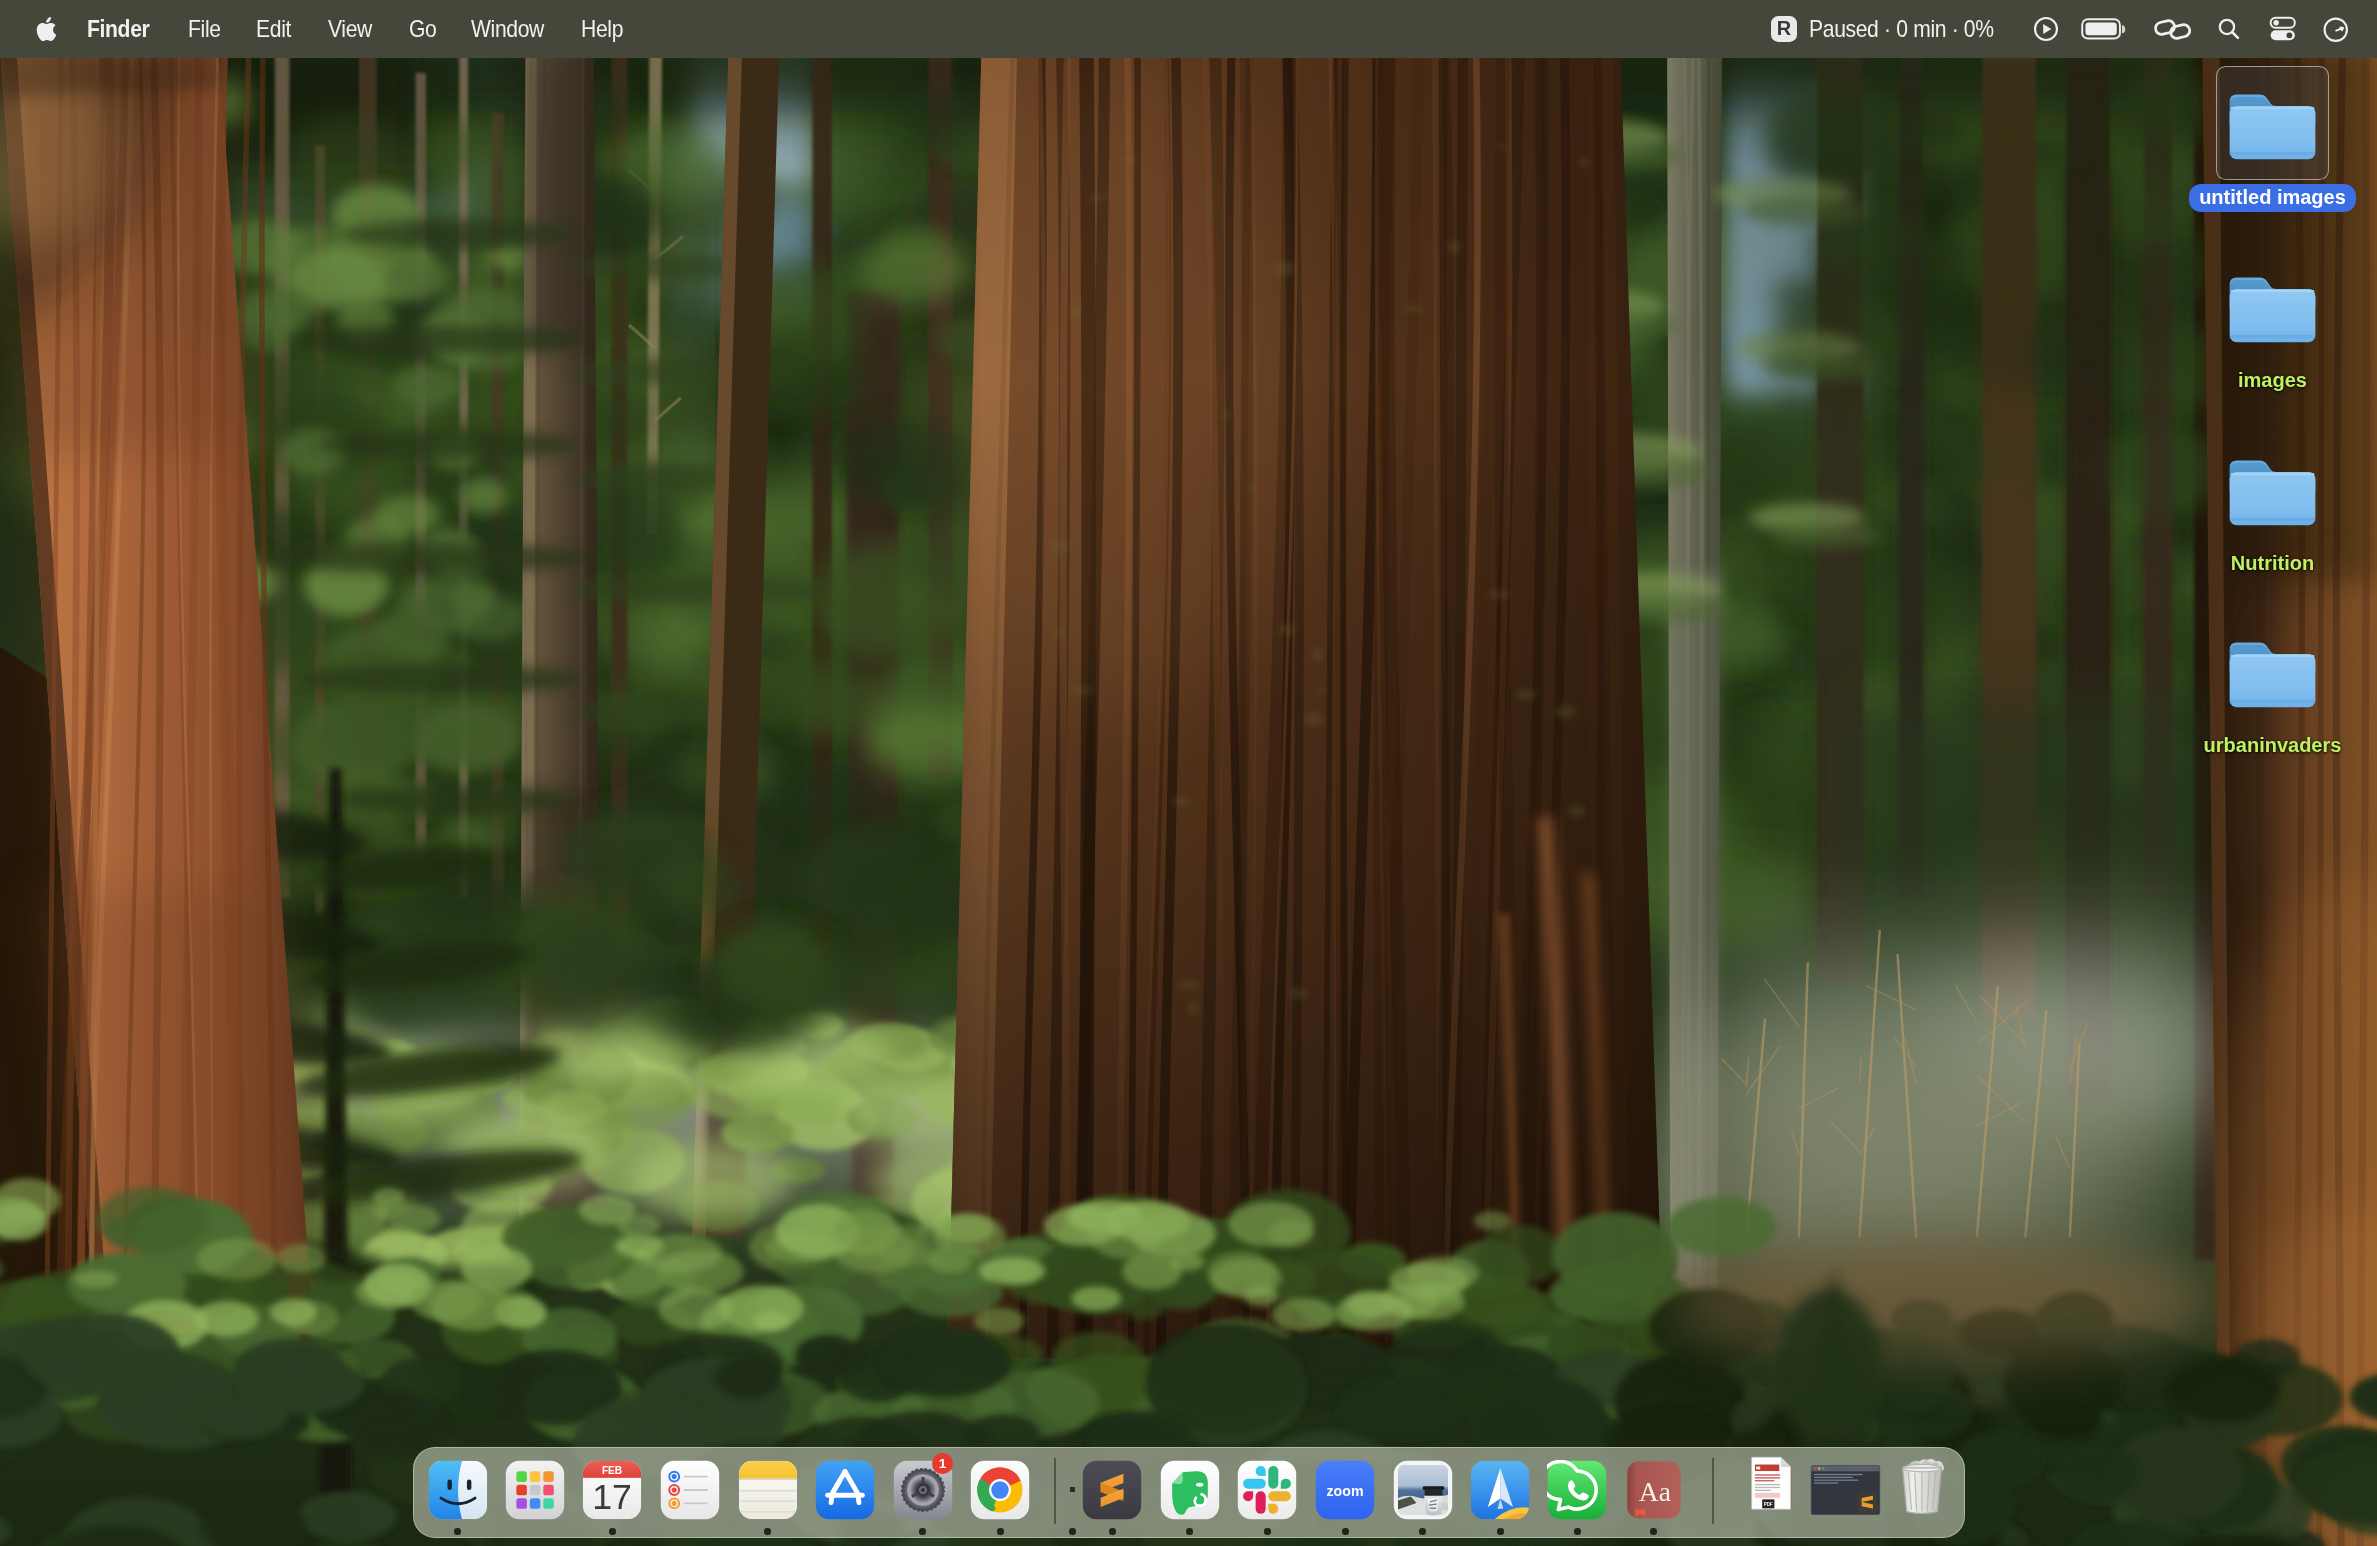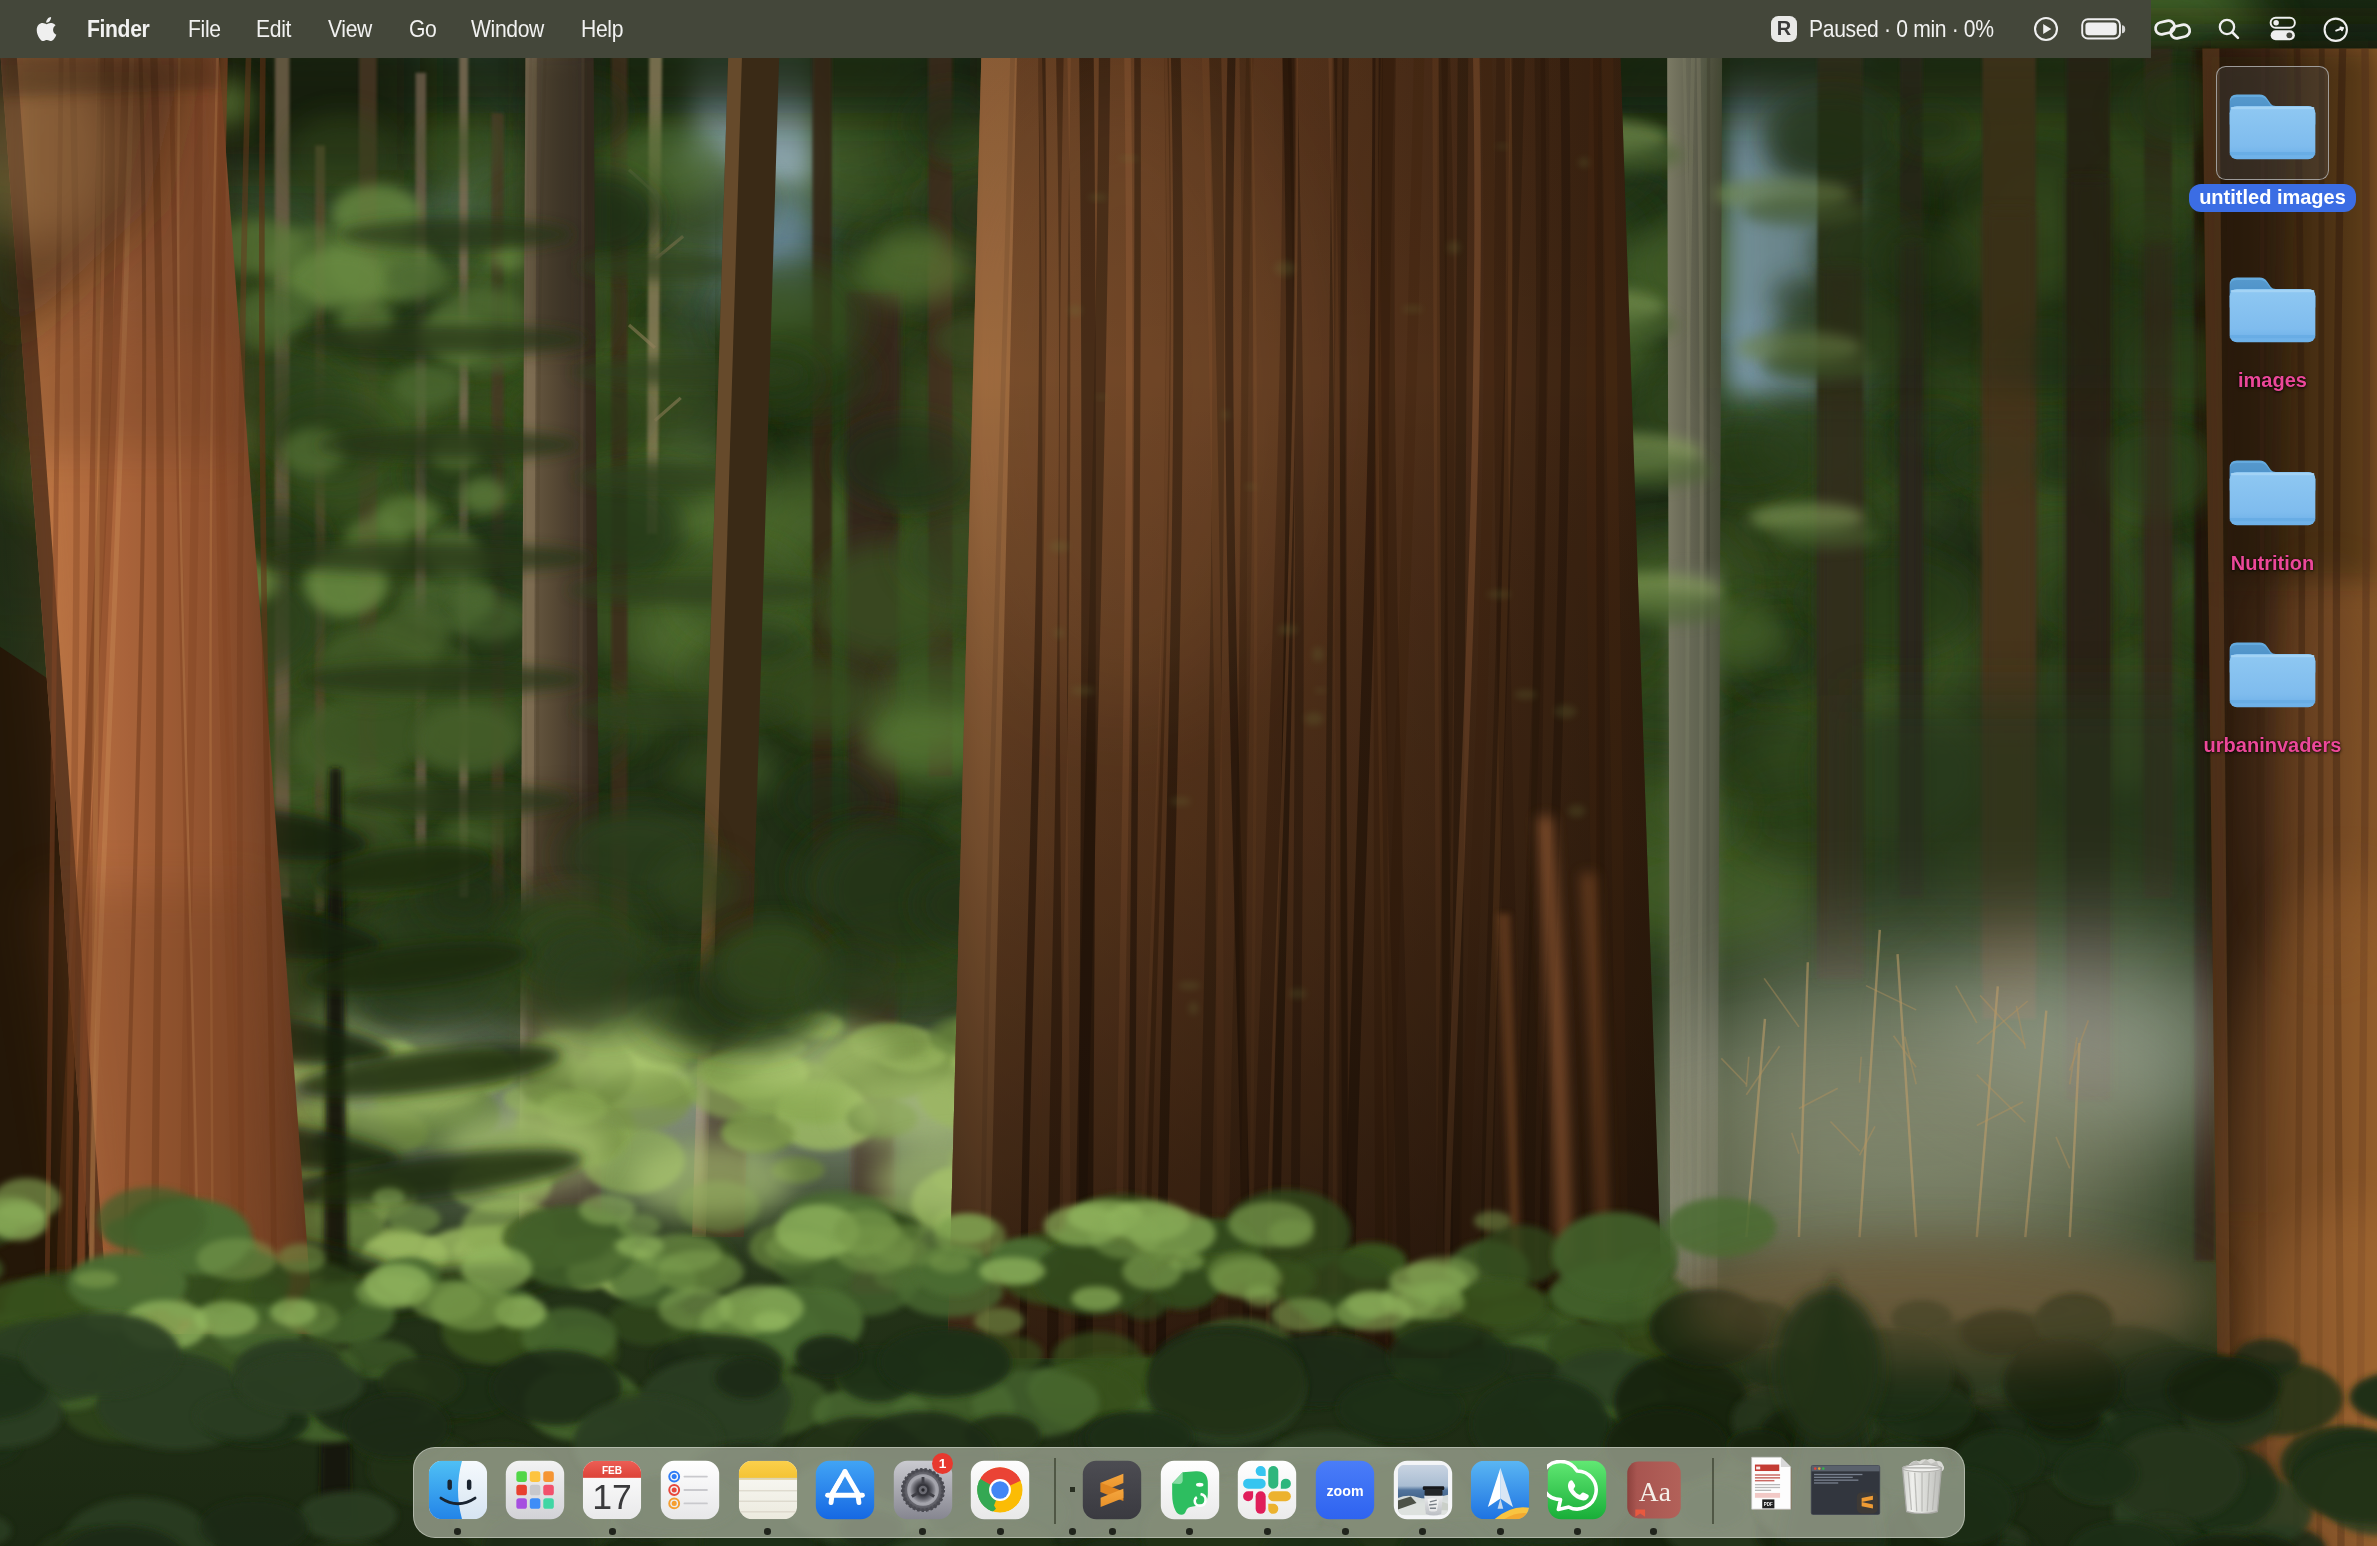--- a/index.html
+++ b/index.html
@@ -1,22 +1,22 @@
 <!DOCTYPE html>
 <html style="font-size:13px"><head><meta charset="utf-8"><style>
 html,body{margin:0;padding:0;}
 body{width:2377px;height:1546px;overflow:hidden;position:relative;background:#1c2815;
 font-family:"Liberation Sans",sans-serif;}
 #wall{position:absolute;left:0;top:0;}
-#menubar{position:absolute;left:0;top:0;width:2151px;height:58px;background:#44473a;}
+#menubar{position:absolute;left:0;top:0;width:2377px;height:58px;background:#44473a;}
 .mi{position:absolute;top:14.6px;font-size:24px;color:#f1f1f0;letter-spacing:-0.4px;transform:scaleX(0.88);transform-origin:0 0;}
 .st{position:absolute;}
 .flabel{position:absolute;left:2119px;width:307px;text-align:center;}
 .fsel{background:#3b6de4;color:#fff;font-size:20px;font-weight:600;padding:2.4px 9.7px 4px;border-radius:12px;}
-.fplain{color:#ec4899;font-size:20px;font-weight:600;text-shadow:0 0.8px 3.2px rgba(0,0,0,0.85),0 0 1.6px rgba(0,0,0,0.6);}
+.fplain{color:#bef264;font-size:20px;font-weight:600;text-shadow:0 0.8px 3.2px rgba(0,0,0,0.85),0 0 1.6px rgba(0,0,0,0.6);}
 #dock{position:absolute;left:413px;top:1447px;width:1552px;height:91px;border-radius:22px;
 background:rgba(196,201,185,0.6);border:1.2px solid rgba(235,238,228,0.45);box-sizing:border-box;}
 .di{position:absolute;}
 </style></head><body>
 <svg id="wall" width="2377" height="1546" viewBox="0 0 2940 1912">
 <defs>
 <filter id="b60" x="-60%" y="-60%" width="220%" height="220%">
         <feGaussianBlur stdDeviation="60"></feGaussianBlur>
       </filter>
 <filter id="b30" x="-60%" y="-60%" width="220%" height="220%">

